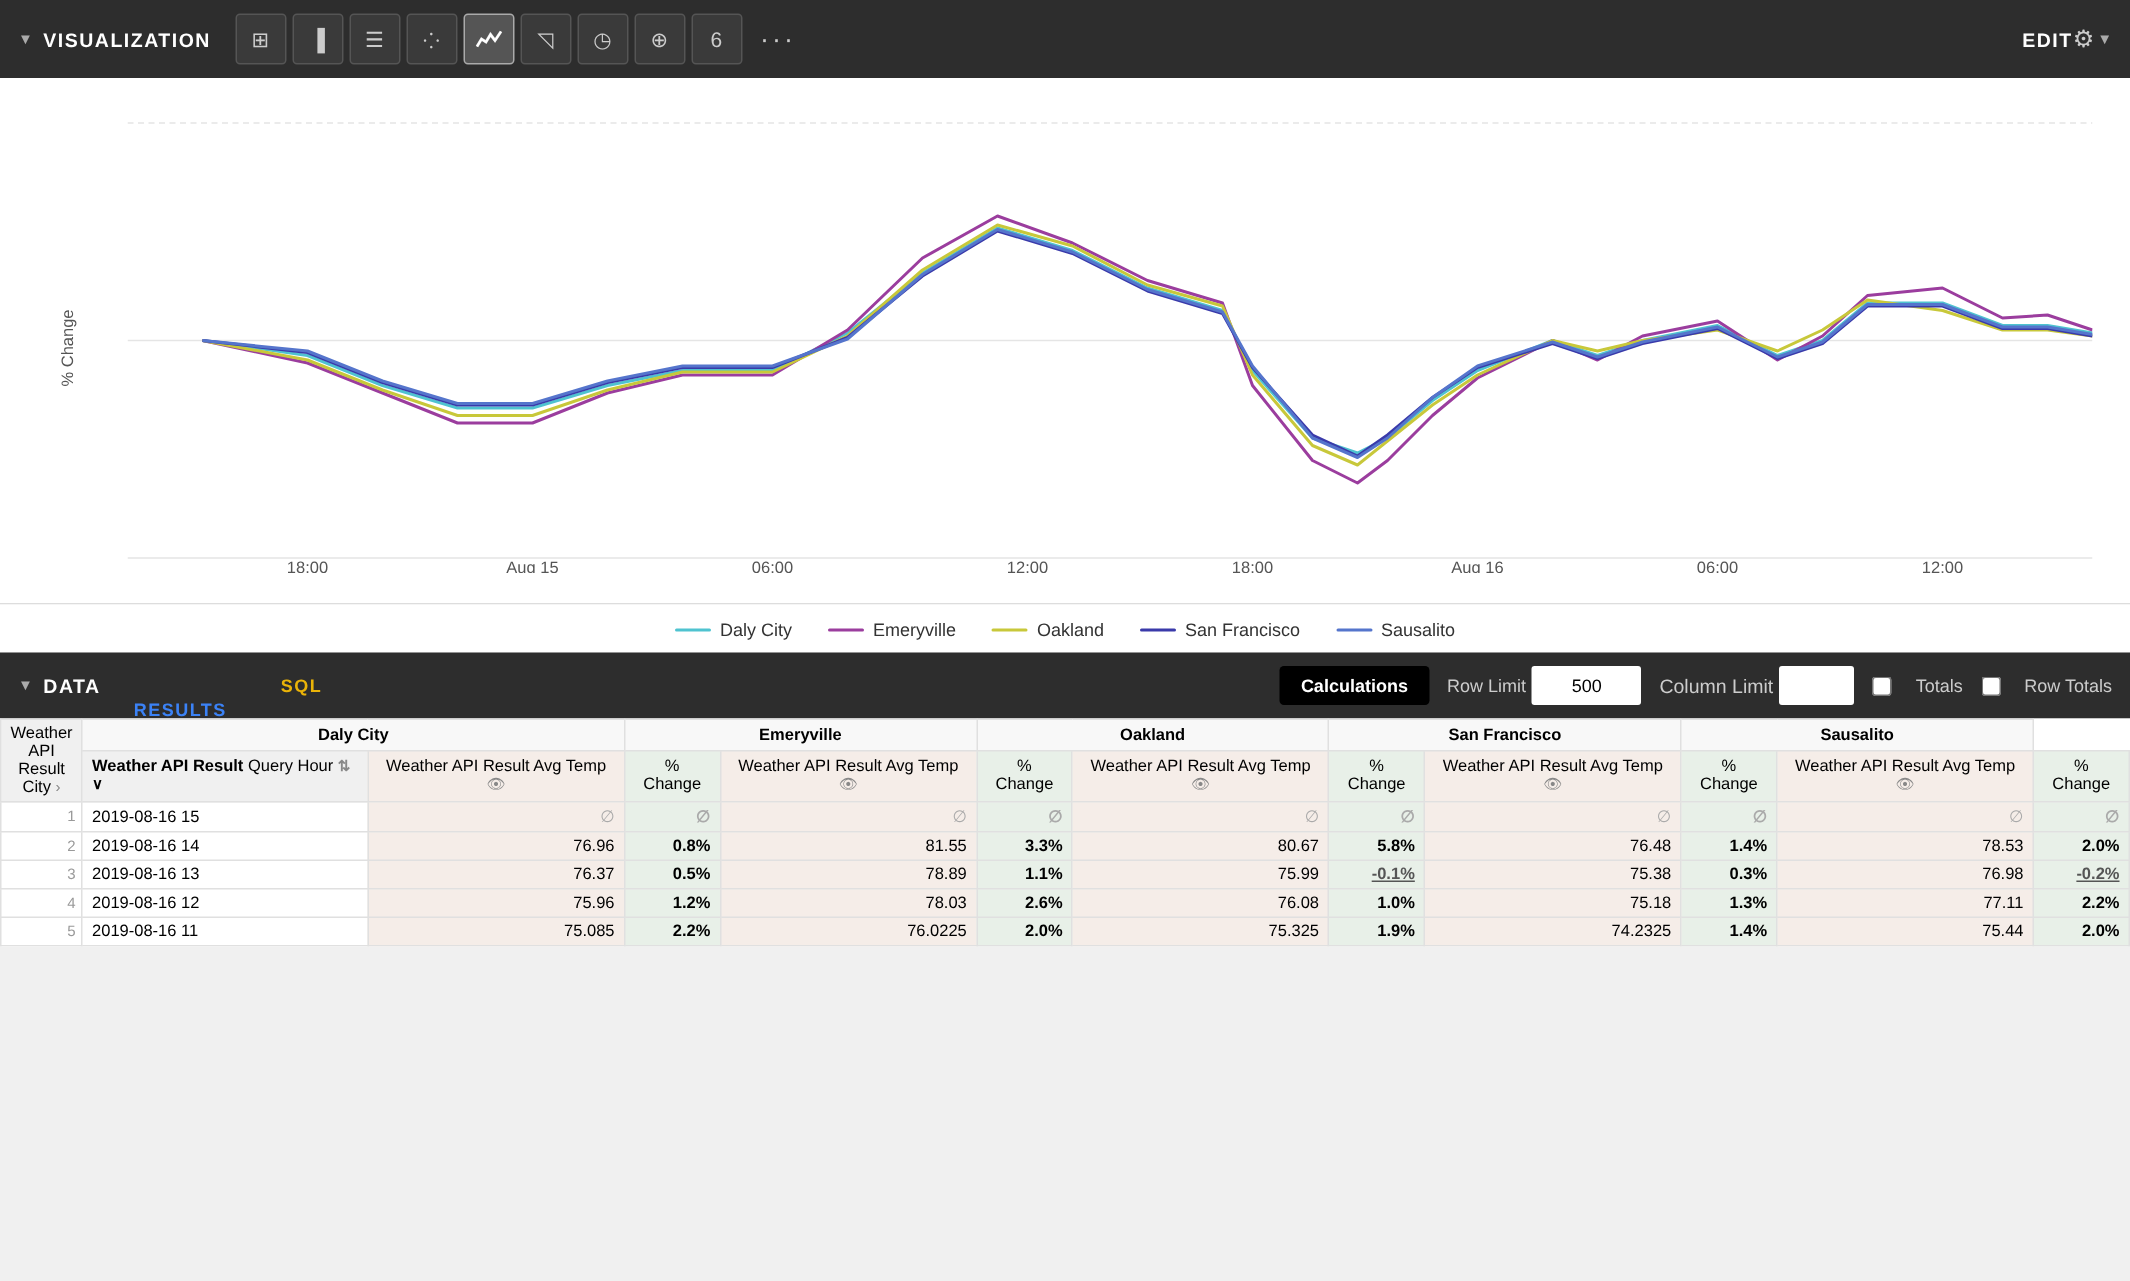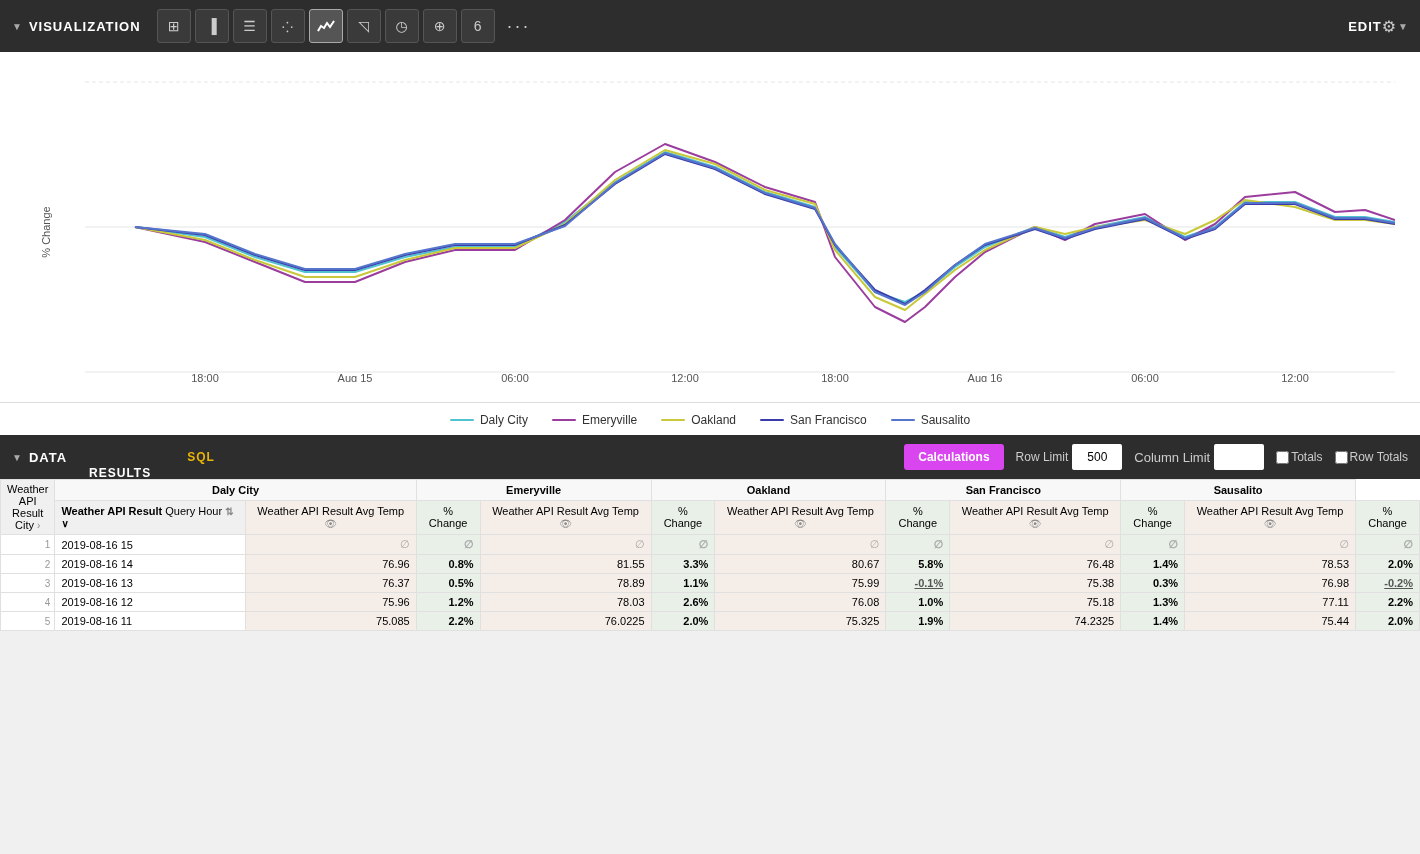--- a/index.html
+++ b/index.html
@@ -68,39 +68,39 @@
     .data-label {
       color: white; font-weight: bold; font-size: 13px; letter-spacing: 1px;
       display: flex; align-items: center; gap: 6px;
       margin-right: 4px;
     }
     .data-tab {
       padding: 8px 18px;
       color: #eab308; font-size: 12px; font-weight: bold; letter-spacing: 1px;
       cursor: pointer;
     }
-    .data-tab.active { color: #ffffff; margin-top: 31px; }
+    .data-tab.active { color: #3b82f6; margin-top: 31px; }
     .data-tab-spacer { flex: 1; }
     .calc-btn {
-      background: #d946ef; color: white; border: none; border-radius: 3px;
+      background: #000000; color: white; border: none; border-radius: 3px;
       padding: 6px 14px; font-size: 12px; font-weight: bold; cursor: pointer;
     }
     .row-limit-label { color: #ccc; font-size: 12px; margin-left: 12px; }
     .limit-input {
-      width: 50px; height: 26px;
+      width: 73px; height: 26px;
       background: white; border: none; border-radius: 2px;
       text-align: center; font-size: 12px; margin-left: 4px;
     }
     .col-limit-label { color: #ccc; font-size: 13px; margin-left: 12px; }
     .col-limit-input {
       width: 50px; height: 26px;
       background: white; border: none; border-radius: 2px;
       margin-left: 4px;
     }
-    .checkbox-group { display: flex; align-items: center; gap: 2px; color: #ccc; font-size: 12px; margin-left: 12px; }
+    .checkbox-group { display: flex; align-items: center; gap: 16px; color: #ccc; font-size: 12px; margin-left: 12px; }
     .checkbox-group input { margin: 0; }
 
     
     .table-wrap { background: white; overflow: auto; flex: 1; }
     table { width: 100%; border-collapse: collapse; font-size: 11px; }
     th, td { border: 1px solid #e0e0e0; padding: 3px 6px; }
     th { background: #f5f5f5; font-weight: normal; }
     .th-group-header { text-align: center; font-weight: bold; background: #f8f8f8; }
     .th-row-label { background: #f0f0f0; text-align: center; }
     .col-avg { background: #f5ede8; }

